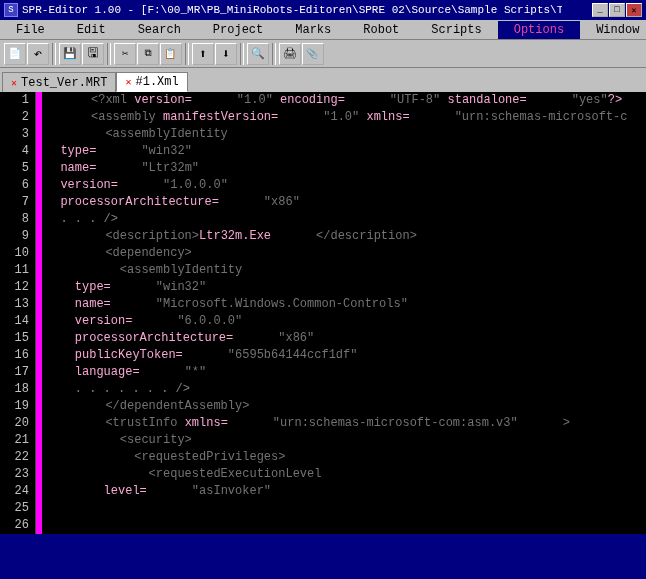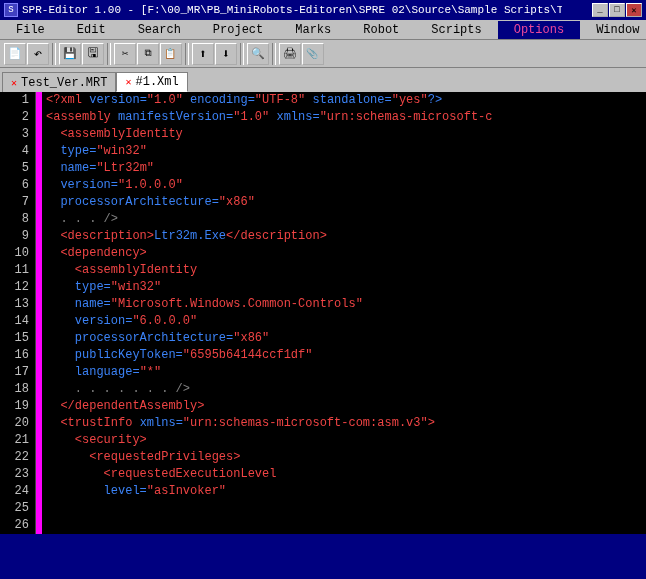--- a/index.html
+++ b/index.html
@@ -132,22 +132,22 @@
       padding-left: 4px;
     }
     .code-line {
       height: 17px;
       line-height: 17px;
       white-space: nowrap;
       font-size: 12px;
     }
 
     
-    .magenta { color: #ef4444; }
-    .cyan { color: #3b82f6; }
+    .magenta { color: #737373; margin-left: 45px; }
+    .cyan { color: #f9a8d4; }
     .dot { color: #808080; }
 
     
     .pink-bar {
       width: 6px;
       background: #ff00ff;
     }
 
     .editor-container {
       background: #000000;

